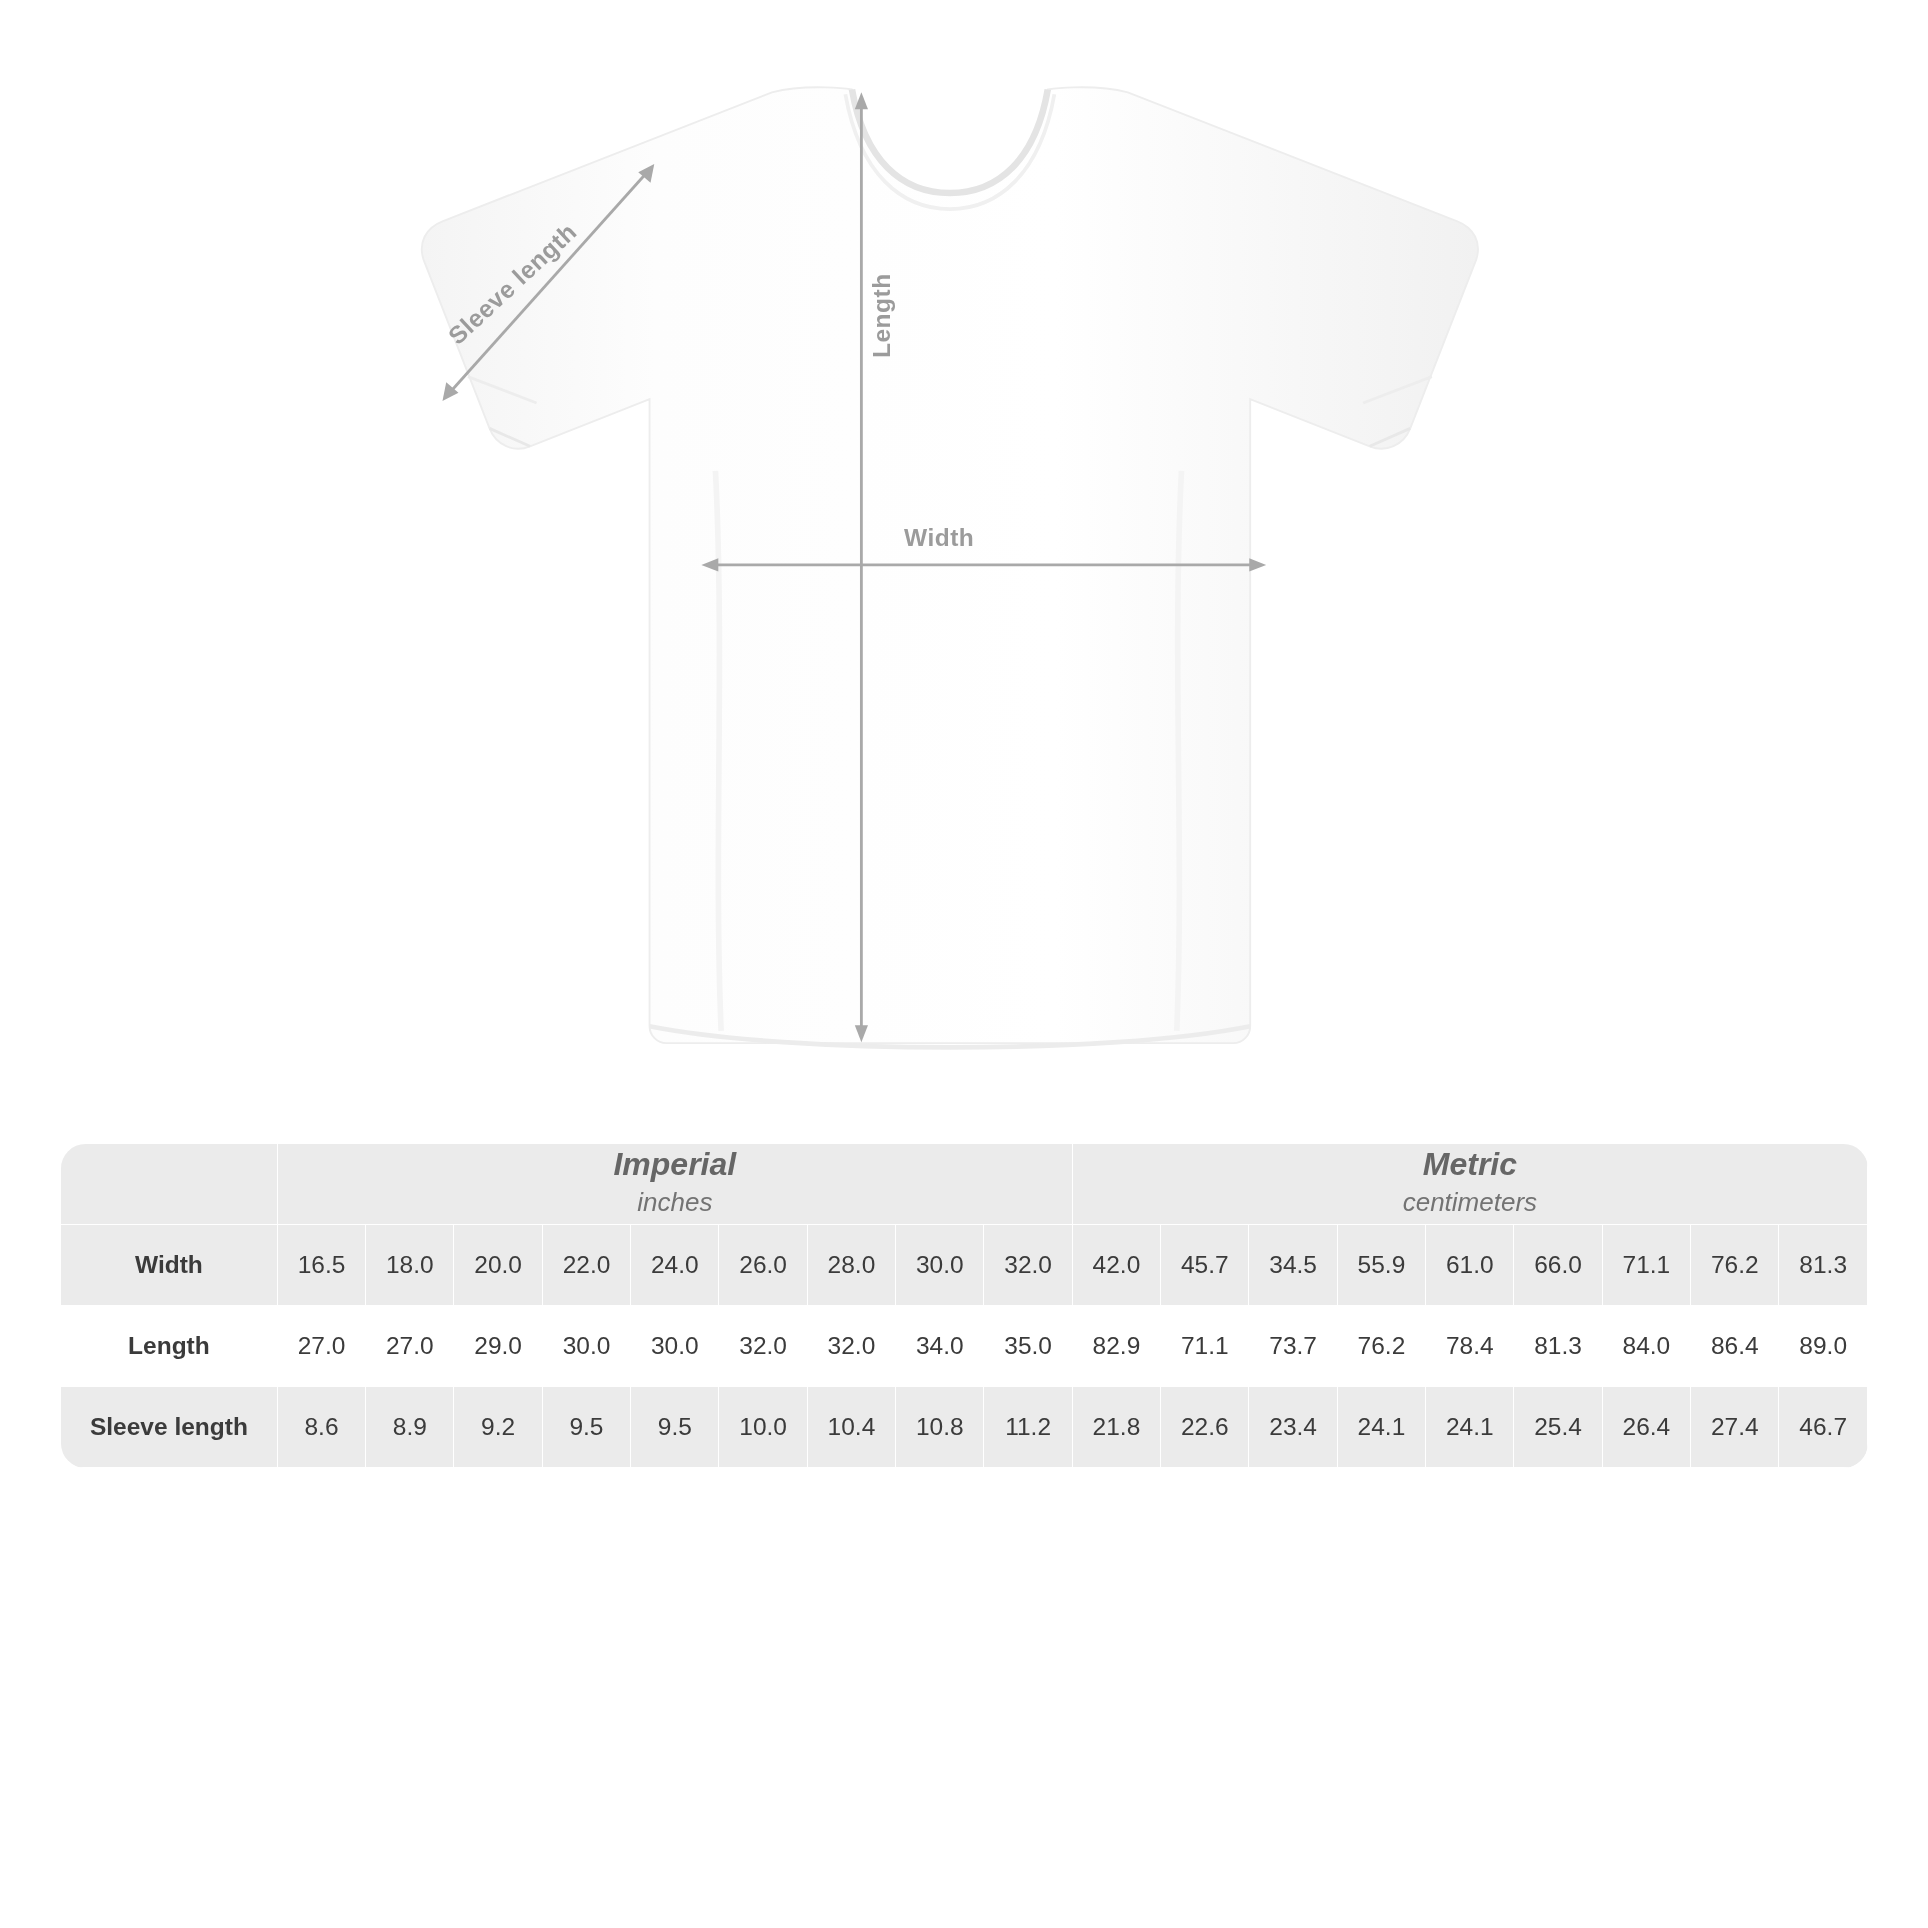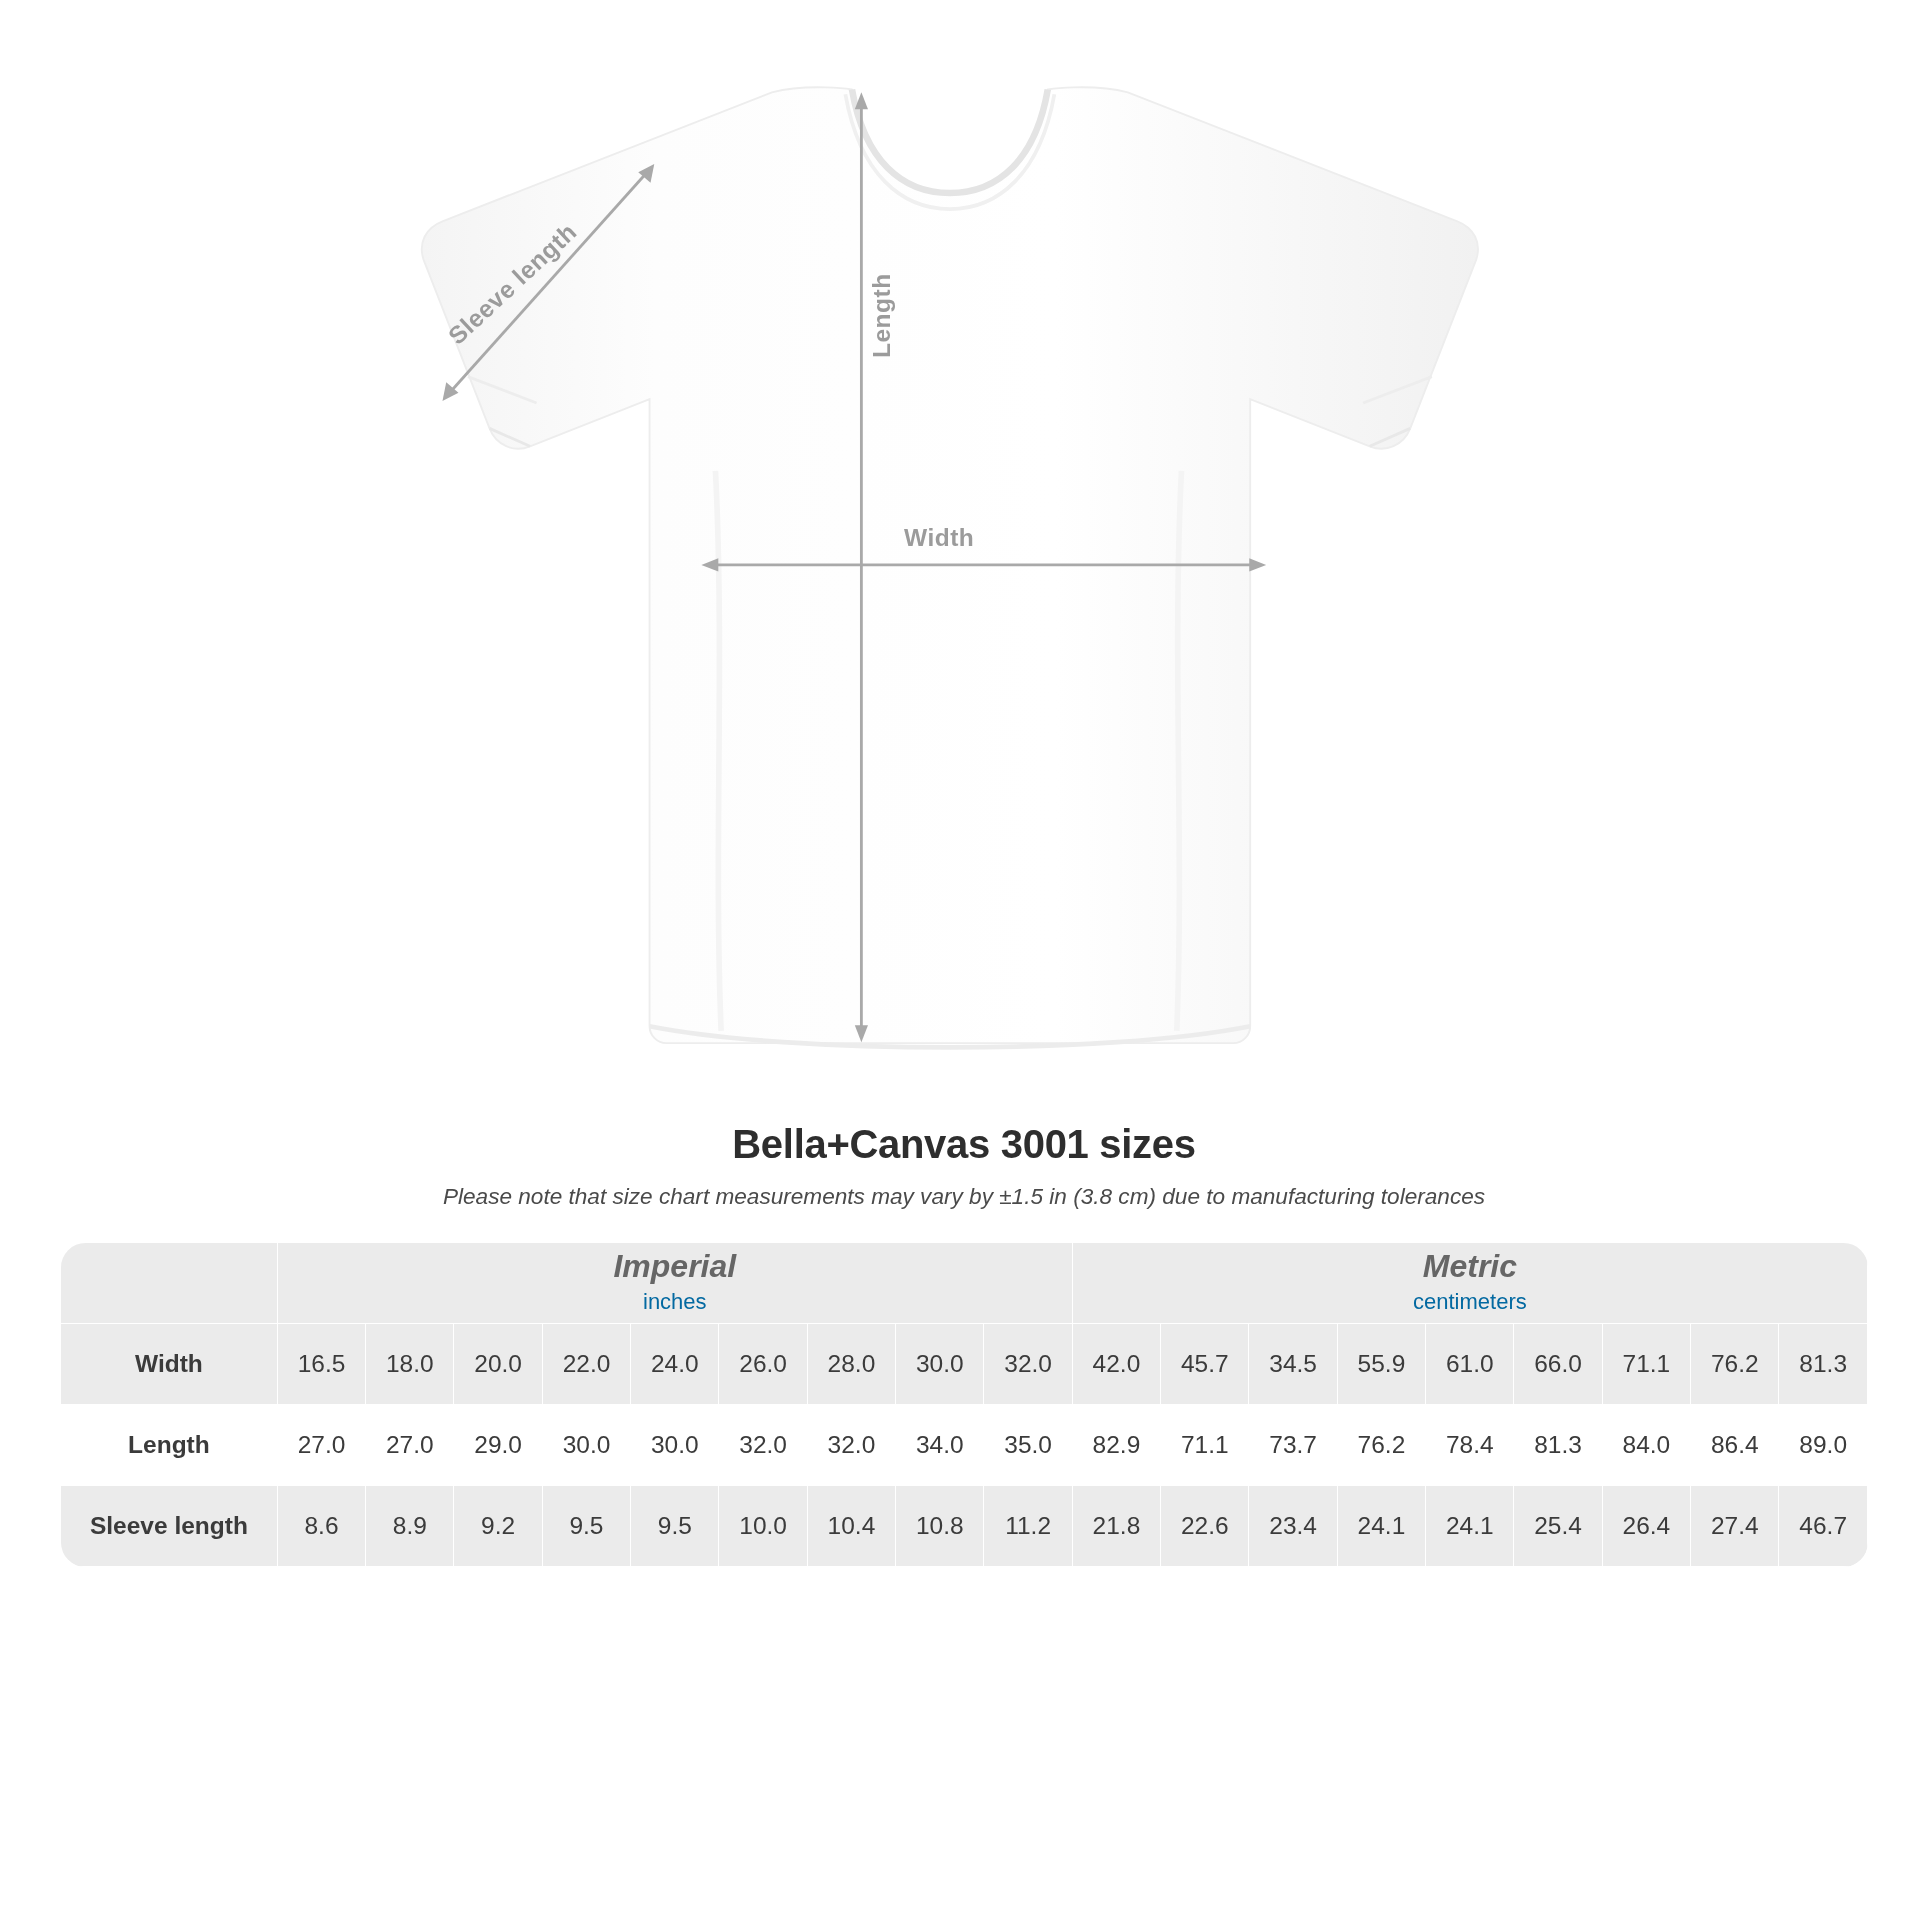--- a/index.html
+++ b/index.html
@@ -96,22 +96,23 @@
   }
   .unit-name {
     font-size: 32px;
     font-style: italic;
     font-weight: bold;
     color: #666666;
     line-height: 1.15;
     text-align: center;
   }
   .unit-sub {
-    font-size: 22px;
-    color: #0369a1;
+    font-size: 26px;
+    font-style: italic;
+    color: #737373;
     line-height: 1.5;
   }
   .hdr-row th {
     background: #ffffff;
     font-size: 25.4px;
     font-weight: bold;
     color: #4a4a4a;
   }
   .hdr-row th.rowlabel {
     background: #ffffff;
@@ -192,24 +193,20 @@
       <line x1="475" y1="420" x2="690" y2="180" stroke="#a9a9a9" stroke-width="3"></line>
       <polygon points="470,426 474,406 487,417" fill="#a9a9a9"></polygon>
       <polygon points="695,174 691,194 678,183" fill="#a9a9a9"></polygon>
     </svg>
 
     <div class="dim-label length">Length</div>
     <div class="dim-label width">Width</div>
     <div class="dim-label sleeve">Sleeve length</div>
   </div>
 
-  <div class="title-block">
-    <div class="chart-title">Bella+Canvas 3001 sizes</div>
-    <div class="chart-note">Please note that size chart measurements may vary by ±1.5 in (3.8 cm) due to manufacturing tolerances</div>
-  </div>
 
   <div class="table-wrap">
     <table class="size-table">
       <tbody id="table-body">
           <tr class="unitgroup-row">
             <td class="corner-tl" style="width: 12%;"></td>
             <td colspan="9">
               <div class="unit-name">Imperial</div>
               <div class="unit-sub">inches</div>
             </td>

